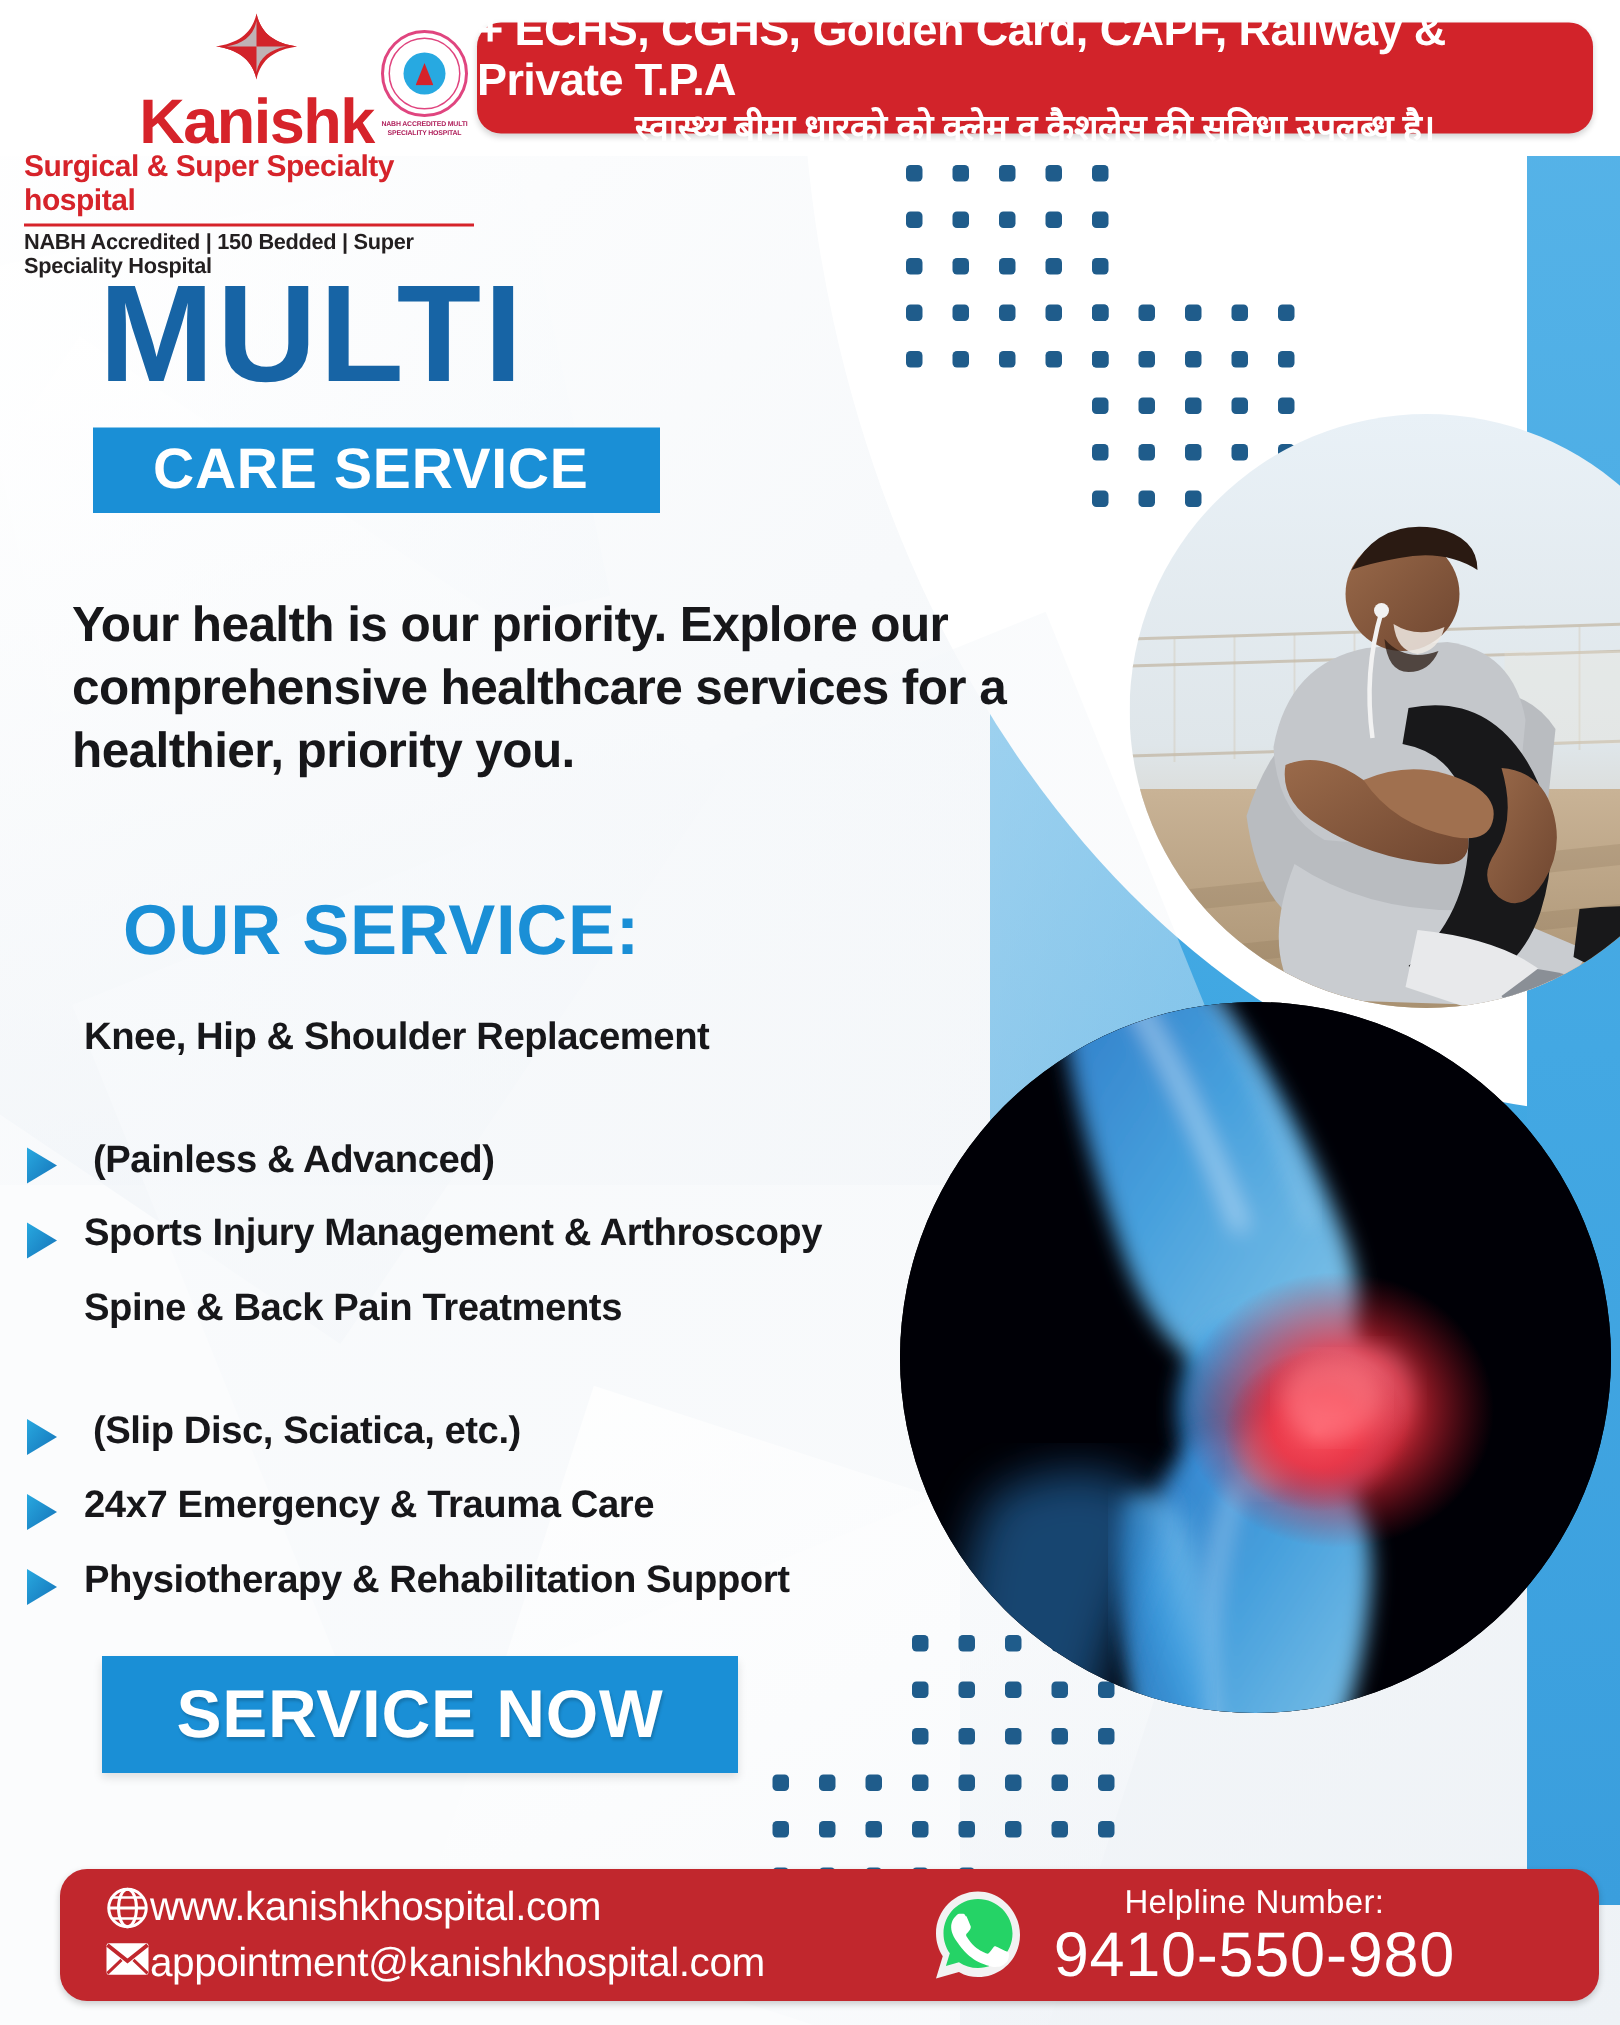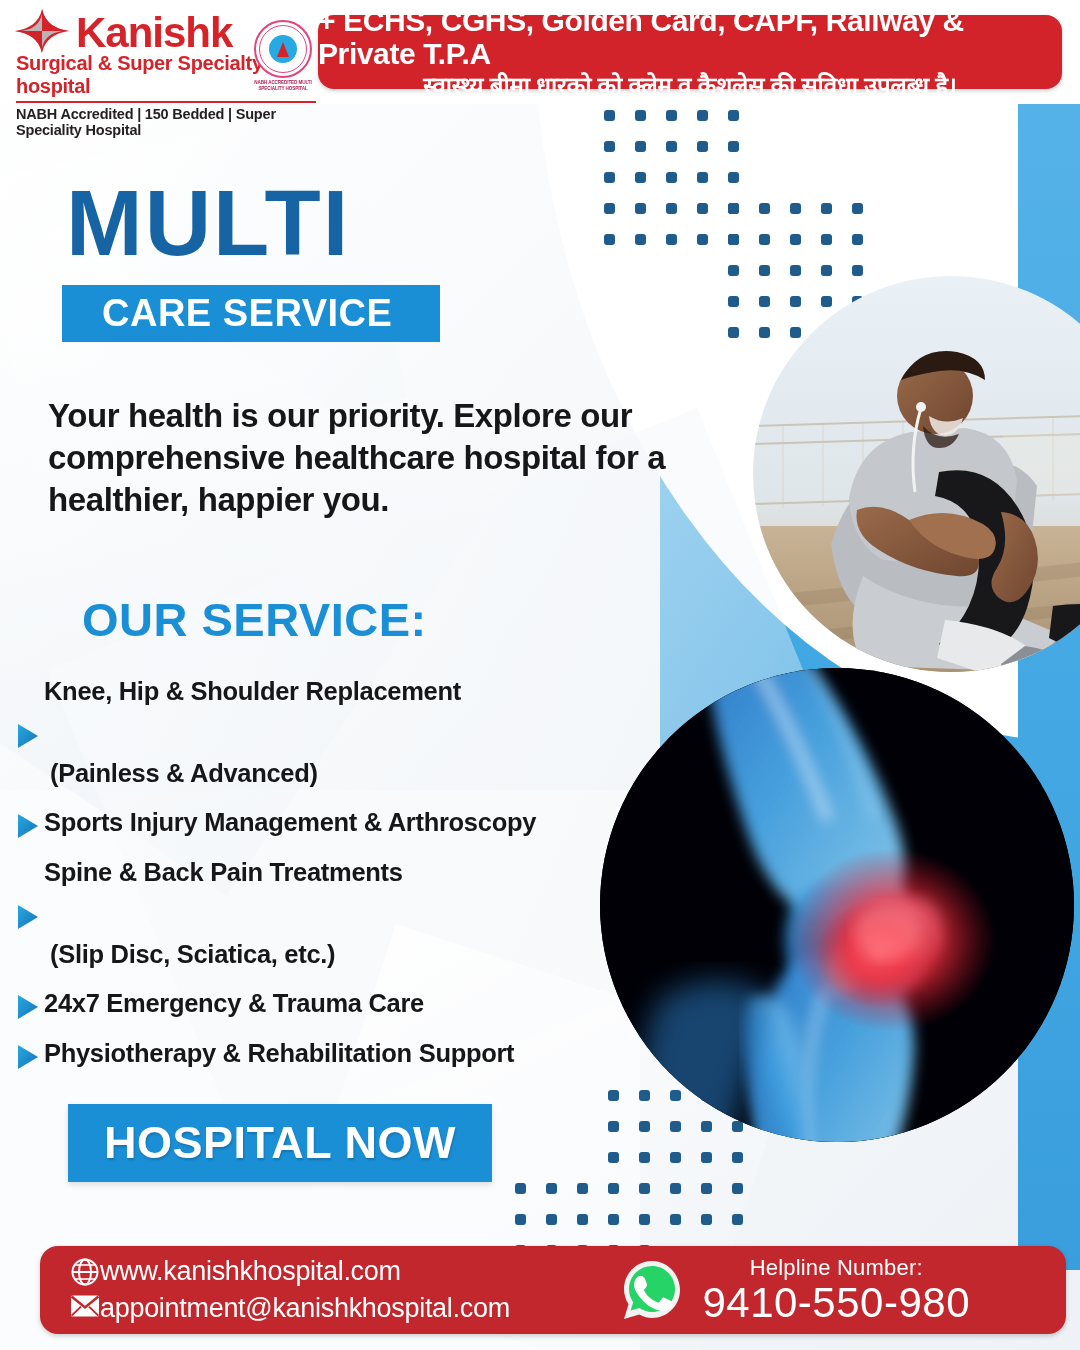--- a/index.html
+++ b/index.html
@@ -66,21 +66,21 @@
 
   
   .header{
     position:absolute;top:0;left:0;width:1080px;height:104px;
     background:#ffffff;
     z-index:20;
   }
   .logo-wrap{
     position:absolute;left:8px;top:8px;width:320px;height:92px;
   }
-  .logo-row{display:flex;align-items:flex-end;gap:6px;padding-left:6px;}
+  .logo-row{display:flex;align-items:center;gap:6px;padding-left:6px;flex-direction:column;}
   .star-icon{width:56px;height:46px;flex:none;}
   .logo-name{
     font-size:42px;font-weight:bold;color:#d6232a;
     letter-spacing:-1px;line-height:1;
     font-family:"Liberation Sans", sans-serif;
   }
   .logo-sub{
     font-size:20px;font-weight:bold;color:#d6232a;
     padding-left:8px;margin-top:-2px;letter-spacing:-.3px;
   }
@@ -157,21 +157,21 @@
   .our-service{
     position:absolute;left:82px;top:592px;z-index:14;
     font-size:47px;font-weight:bold;color:#1a8fd6;letter-spacing:.5px;
   }
 
   
   .svc-list{
     position:absolute;left:16px;top:675px;width:610px;z-index:14;
   }
   .svc{
-    display:flex;align-items:center;gap:4px;margin-bottom:16px;
+    display:flex;align-items:flex-end;gap:16px;margin-bottom:16px;
   }
   .svc-arrow{
     width:24px;height:26px;flex:none;margin-top:6px;
   }
   .svc-text{
     font-size:25.5px;font-weight:bold;color:#17171a;line-height:1.32;
     letter-spacing:-.3px;
   }
   .svc-text .l2{display:block;padding-left:6px;margin-top:48px;}
 
@@ -504,21 +504,21 @@
       <div class="tpa-l2">स्वास्थ्य बीमा धारको को क्लेम व कैशलेस की सुविधा उपलब्ध है।</div>
     </div>
   </div>
 
   <div class="ortho">MULTI</div>
 
   <div class="care-bar">
     <span>CARE SERVICE</span>
   </div>
 
-  <div class="tagline">Your health is our priority. Explore our comprehensive healthcare hospital for a healthier, happier you.</div>
+  <div class="tagline">Your health is our priority. Explore our comprehensive healthcare services for a healthier, priority you.</div>
 
   <div class="our-service">OUR SERVICE:</div>
 
   <div class="svc-list" id="svc-list">
       <div class="svc">
         <span class="svc-arrow"><svg viewBox="0 0 24 26" width="24" height="26">
             <defs>
               <linearGradient id="ag0" x1="0" y1="0" x2="1" y2="1">
                 <stop offset="0%" stop-color="#28a9e0"></stop>
                 <stop offset="100%" stop-color="#1572b8"></stop>
@@ -572,21 +572,21 @@
                 <stop offset="100%" stop-color="#1572b8"></stop>
               </linearGradient>
             </defs>
             <path d="M2 1 L22 13 L2 25 Z" fill="url(#ag4)"></path>
           </svg></span>
         <div class="svc-text">Physiotherapy &amp; Rehabilitation Support</div>
       </div>
     </div>
 
   <div class="cta">
-    <span>HOSPITAL NOW</span>
+    <span>SERVICE NOW</span>
   </div>
 
   <div class="footer-bar">
     <div class="fi-left">
       <div class="fi-row">
         <span class="fi-ico">
           <svg viewBox="0 0 30 30" width="30" height="30">
             <circle cx="15" cy="15" r="12.5" fill="none" stroke="#fff" stroke-width="2"></circle>
             <ellipse cx="15" cy="15" rx="6" ry="12.5" fill="none" stroke="#fff" stroke-width="2"></ellipse>
             <line x1="2.5" y1="15" x2="27.5" y2="15" stroke="#fff" stroke-width="2"></line>

